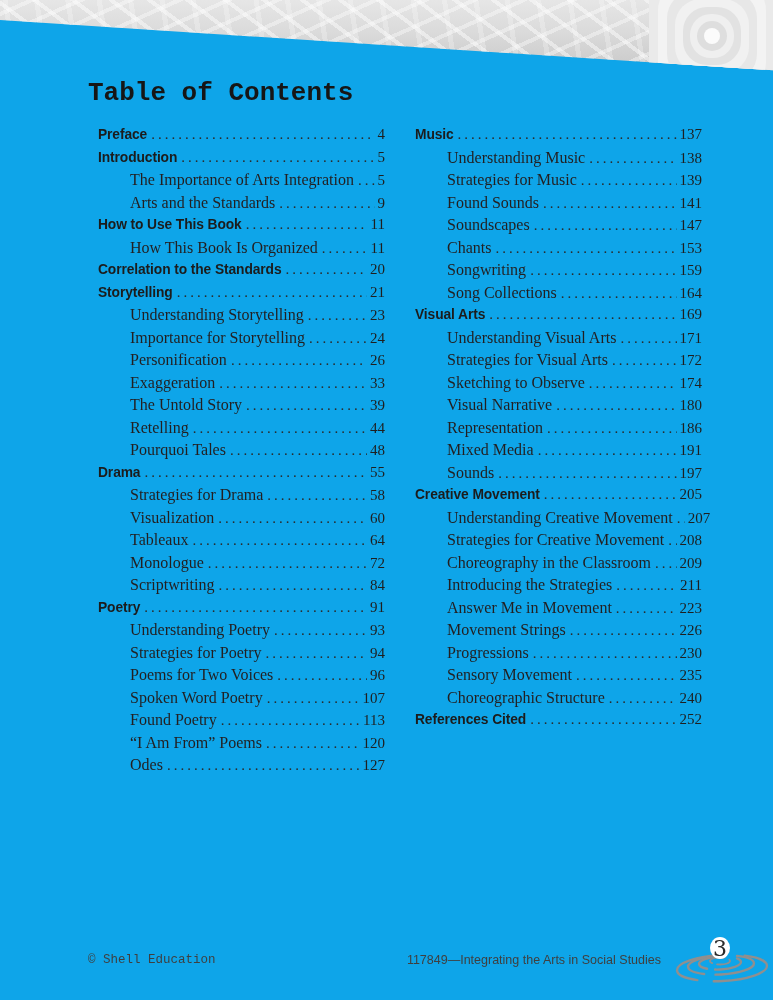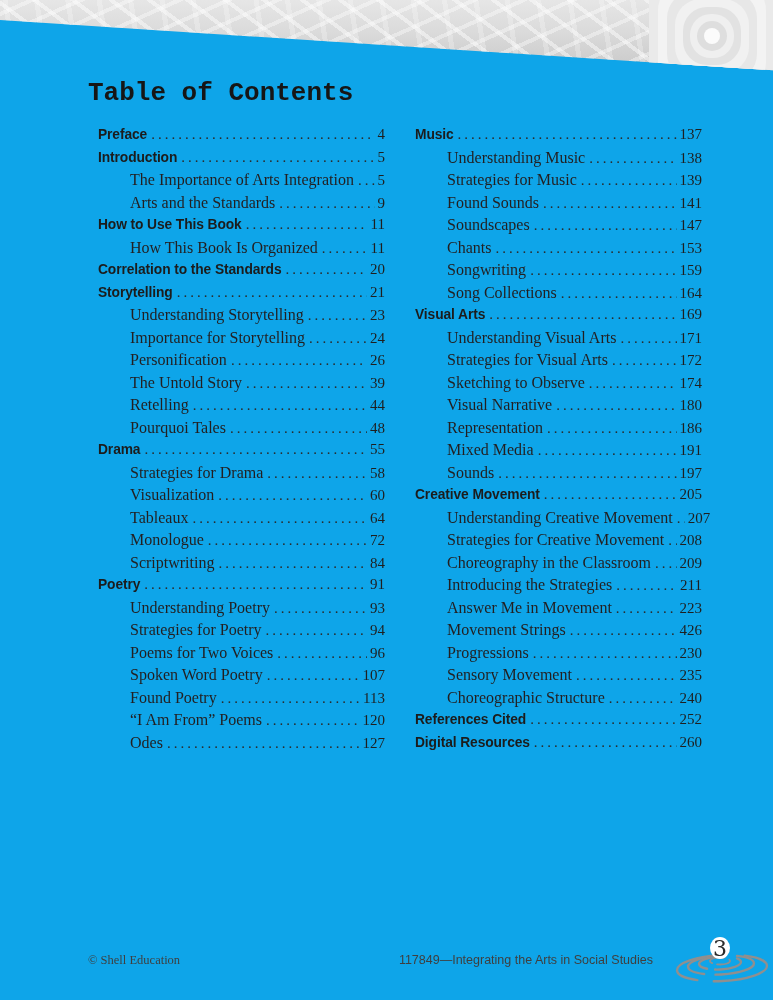--- a/index.html
+++ b/index.html
@@ -58,24 +58,24 @@
   }
   .toc-leader::after {
     content:"................................................................................";
     letter-spacing:3px;
   }
   .toc-page { white-space:nowrap; font-size:15px; color:#1f1f1f; }
 
   
   .footer-copyright {
     position:absolute; left:88px; top:953px;
-    font-family:Liberation Serif, serif; font-size:12.5px; color:#3f3f3f;
+    font-family:Liberation Mono, monospace; font-size:12.5px; color:#3f3f3f;
   }
   .footer-bookid {
-    position:absolute; right:120px; top:953px;
+    position:absolute; right:112px; top:953px;
     font-family:"Liberation Sans", sans-serif; font-size:12.5px; color:#3f3f3f;
     white-space:nowrap;
   }
   .footer-ripple { position:absolute; left:672px; top:934px; width:100px; height:60px; }
 </style>
 </head>
 <body>
 
 <div class="page">
 
@@ -136,20 +136,25 @@
       <span class="toc-label">Importance for Storytelling</span>
       <span class="toc-leader"></span>
       <span class="toc-page">24</span>
     </div>
         <div class="toc-row lvl1">
       <span class="toc-label">Personification</span>
       <span class="toc-leader"></span>
       <span class="toc-page">26</span>
     </div>
         <div class="toc-row lvl1">
+      <span class="toc-label">Exaggeration</span>
+      <span class="toc-leader"></span>
+      <span class="toc-page">33</span>
+    </div>
+        <div class="toc-row lvl1">
       <span class="toc-label">The Untold Story</span>
       <span class="toc-leader"></span>
       <span class="toc-page">39</span>
     </div>
         <div class="toc-row lvl1">
       <span class="toc-label">Retelling</span>
       <span class="toc-leader"></span>
       <span class="toc-page">44</span>
     </div>
         <div class="toc-row lvl1">
@@ -335,46 +340,41 @@
       <span class="toc-page">211</span>
     </div>
         <div class="toc-row lvl1">
       <span class="toc-label">Answer Me in Movement</span>
       <span class="toc-leader"></span>
       <span class="toc-page">223</span>
     </div>
         <div class="toc-row lvl1">
       <span class="toc-label">Movement Strings</span>
       <span class="toc-leader"></span>
-      <span class="toc-page">426</span>
+      <span class="toc-page">226</span>
     </div>
         <div class="toc-row lvl1">
       <span class="toc-label">Progressions</span>
       <span class="toc-leader"></span>
       <span class="toc-page">230</span>
     </div>
         <div class="toc-row lvl1">
       <span class="toc-label">Sensory Movement</span>
       <span class="toc-leader"></span>
       <span class="toc-page">235</span>
     </div>
         <div class="toc-row lvl1">
       <span class="toc-label">Choreographic Structure</span>
       <span class="toc-leader"></span>
       <span class="toc-page">240</span>
     </div>
         <div class="toc-row lvl0">
       <span class="toc-label">References Cited</span>
       <span class="toc-leader"></span>
       <span class="toc-page">252</span>
-    </div>
-        <div class="toc-row lvl0">
-      <span class="toc-label">Digital Resources</span>
-      <span class="toc-leader"></span>
-      <span class="toc-page">260</span>
     </div>
       </div>
     </div>
 
   <div class="footer-copyright">© Shell Education</div>
   <div class="footer-bookid">117849—Integrating the Arts in Social Studies</div>
 
   <svg class="footer-ripple" viewBox="0 0 100 60">
     <g fill="none" stroke="#8f8f8f" stroke-width="2.4" stroke-linecap="round">
       <ellipse cx="50" cy="34" rx="45" ry="13" stroke-dasharray="58 16 74 22" transform="rotate(-3 50 34)"></ellipse>

